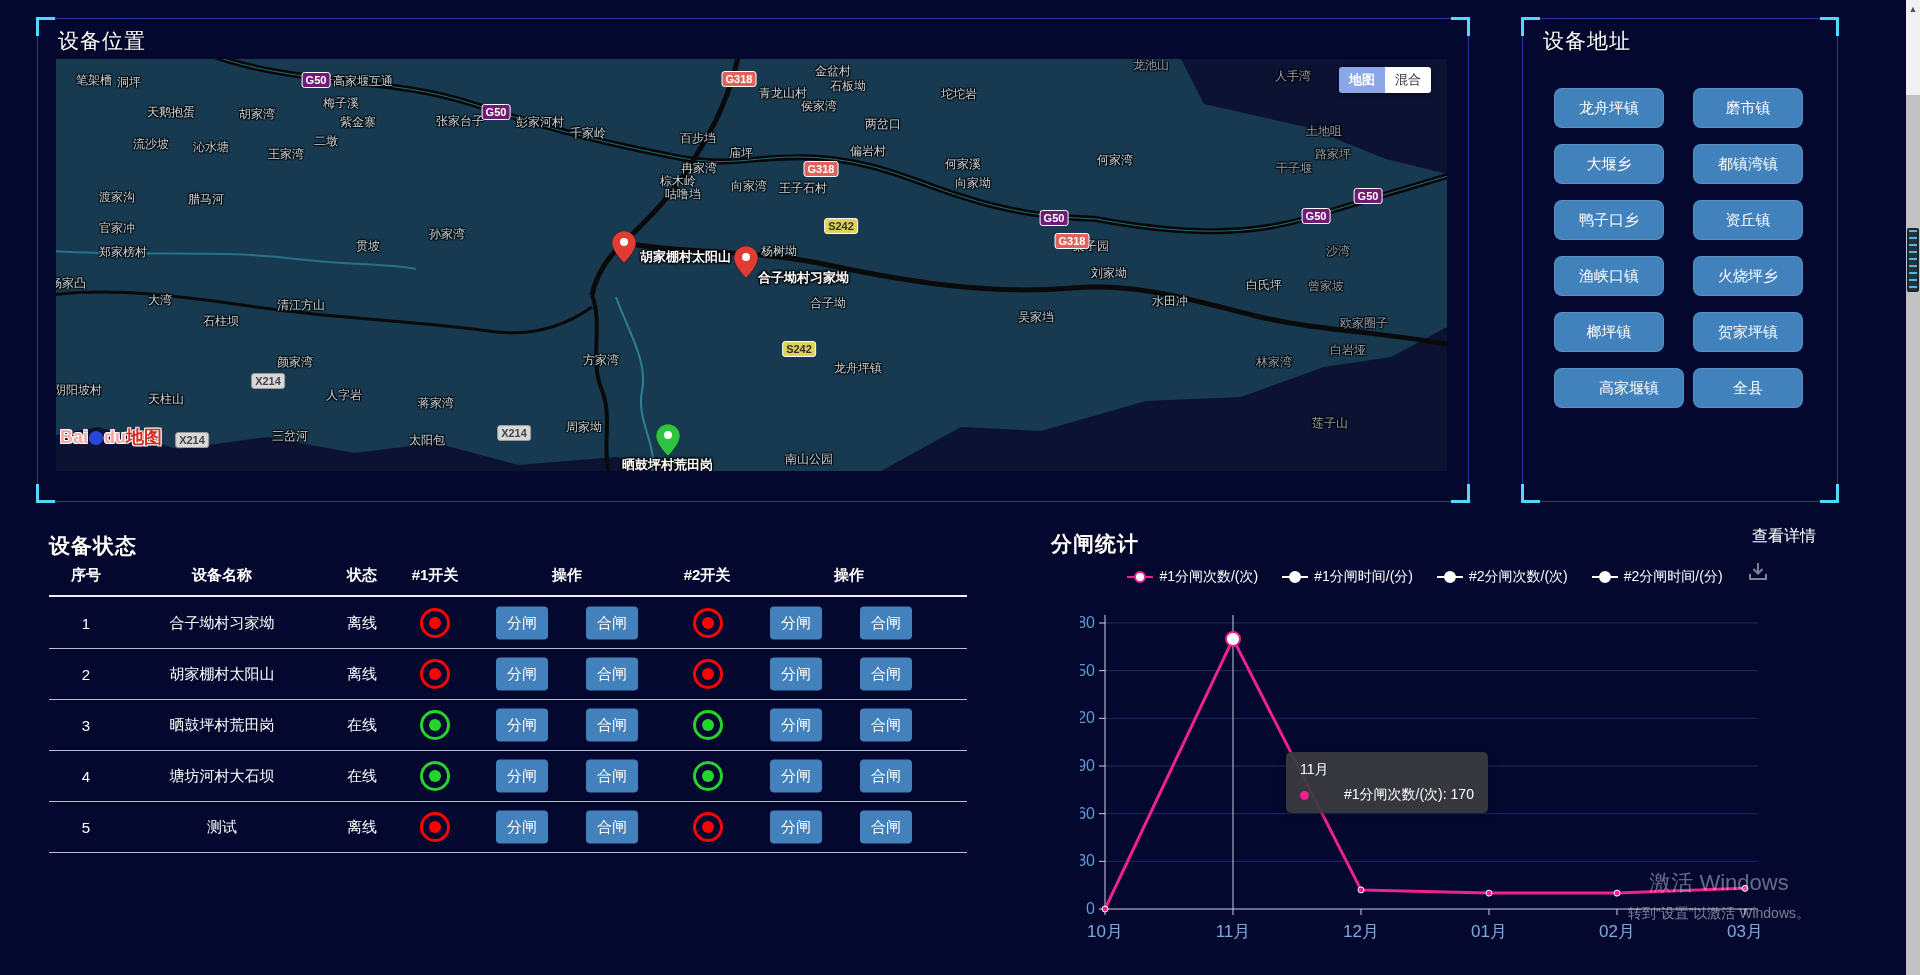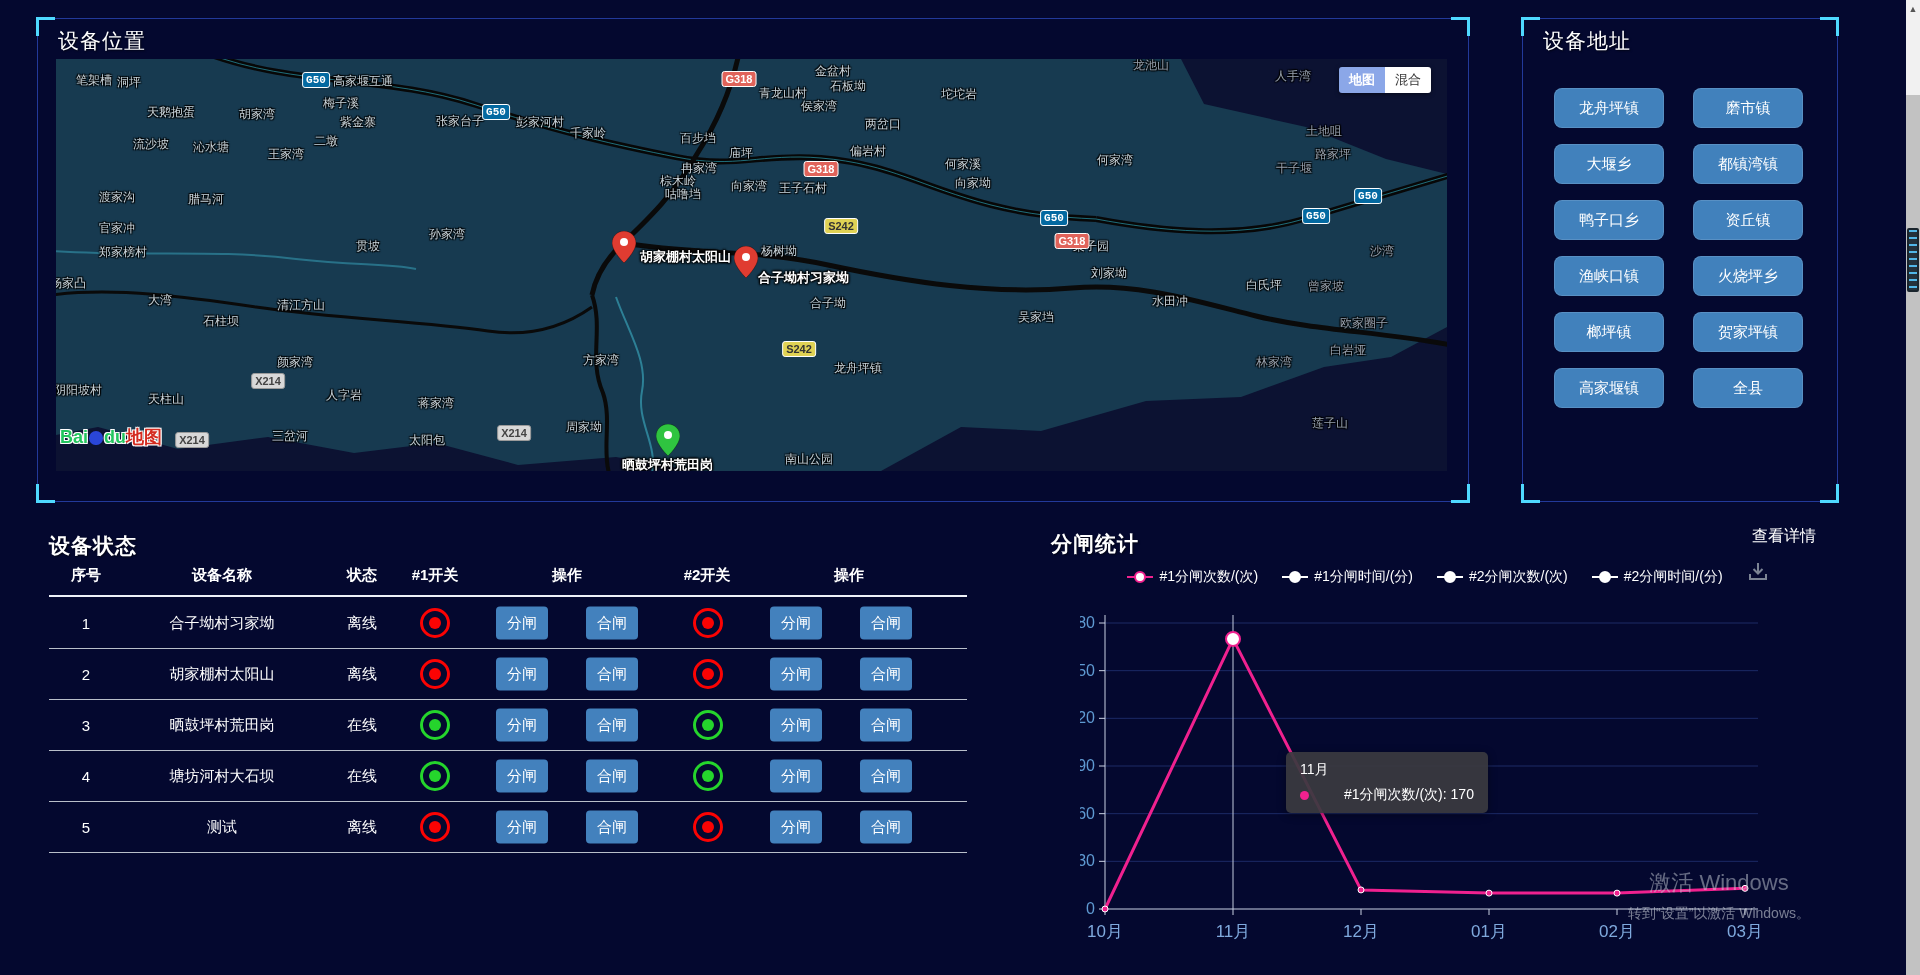--- a/index.html
+++ b/index.html
@@ -17,35 +17,35 @@
   .section-title{position:absolute;font-size:21px;font-weight:bold;letter-spacing:1px;
         text-shadow:1px 1px 2px rgba(0,0,0,.65);}
   
   .map{position:absolute;left:18px;top:40px;width:1391px;height:412px;background:#0c1232;overflow:hidden;}
   .map svg.base{position:absolute;left:0;top:0;}
   .map-label{position:absolute;transform:translate(-50%,-50%);font-size:12px;color:#c9d4da;white-space:nowrap;
         text-shadow:1px 1px 1px #000,-1px -1px 1px #000,1px -1px 1px #000,-1px 1px 1px #000;}
   .map-label.dim{color:#97a0ac;}
   .shield{position:absolute;transform:translate(-50%,-50%);font-size:11px;font-weight:bold;line-height:14px;
         padding:0 3px;border-radius:3px;border:1px solid #fff;white-space:nowrap;}
-  .shield.g{background:#0369a1;color:#fff;font-family:Liberation Mono, monospace;}
+  .shield.g{background:#701a75;color:#fff;}
   .shield.r{background:#e0635a;color:#fff;}
   .shield.y{background:#e0d254;color:#333;}
   .shield.w{background:#d8d8d8;color:#444;border-color:#9a9a9a;}
   .map-marker{position:absolute;width:24px;height:32px;}
   .marker-label{position:absolute;font-size:13px;font-weight:bold;color:#fff;white-space:nowrap;
         text-shadow:1px 1px 2px #000,-1px -1px 2px #000,1px -1px 2px #000,-1px 1px 2px #000;}
   .map-toggle{position:absolute;top:8px;right:16px;display:flex;border-radius:3px;overflow:hidden;
         box-shadow:0 1px 4px rgba(0,0,0,.5);font-size:13px;}
   .map-toggle .opt{padding:4px 10px;cursor:pointer;}
   .map-toggle .opt.active{background:#8ba7e8;color:#fff;font-weight:bold;}
   .map-toggle .opt.plain{background:#ffffff;color:#333;}
   .baidu-logo{position:absolute;left:4px;bottom:22px;font-size:18px;font-weight:bold;
         text-shadow:1px 1px 0 #fff,-1px -1px 0 #fff,1px -1px 0 #fff,-1px 1px 0 #fff;}
-  .baidu-logo .b{color:#22c55e;} .baidu-logo .m{color:#d42b20;}
+  .baidu-logo .b{color:#fca5a5;} .baidu-logo .m{color:#d42b20;}
   .baidu-logo .paw{display:inline-block;width:14px;height:14px;border-radius:50% 50% 46% 46%;
         background:#2a46d8;vertical-align:middle;margin:0 1px;position:relative;}
   .map-attrib{position:absolute;left:0;bottom:3px;background:rgba(255,255,255,.78);color:#333;
         font-size:12px;padding:1px 5px;white-space:nowrap;}
   
   .addr-btn{position:absolute;width:110px;height:40px;background:#4181bc;border-radius:8px;color:#fff;
         font-size:15px;display:flex;align-items:center;justify-content:center;cursor:pointer;
         box-shadow:inset 0 0 0 1px rgba(255,255,255,.12);}
   
   .t-head{position:absolute;left:49px;top:566px;width:918px;height:28px;}
@@ -167,21 +167,21 @@
           <div class="map-label" style="left: 1114px; top: 242px;">水田冲</div>
           <div class="map-label" style="left: 980px; top: 258px;">吴家垱</div>
           <div class="map-label" style="left: 1059px; top: 101px;">何家湾</div>
           <div class="map-label" style="left: 528px; top: 368px;">周家坳</div>
           <div class="map-label" style="left: 753px; top: 400px;">南山公园</div>
           <div class="map-label dim" style="left: 1095px; top: 6px;">龙池山</div>
           <div class="map-label dim" style="left: 1237px; top: 17px;">人手湾</div>
           <div class="map-label dim" style="left: 1268px; top: 72px;">土地咀</div>
           <div class="map-label dim" style="left: 1277px; top: 95px;">路家坪</div>
           <div class="map-label dim" style="left: 1238px; top: 109px;">干子堰</div>
-          <div class="map-label dim" style="left: 1282px; top: 192px; margin-left: 44px;">沙湾</div>
+          <div class="map-label dim" style="left: 1282px; top: 192px;">沙湾</div>
           <div class="map-label dim" style="left: 1270px; top: 227px;">曾家坡</div>
           <div class="map-label dim" style="left: 1308px; top: 264px;">欧家圈子</div>
           <div class="map-label dim" style="left: 1218px; top: 303px;">林家湾</div>
           <div class="map-label dim" style="left: 1292px; top: 291px;">白岩垭</div>
           <div class="map-label dim" style="left: 1274px; top: 364px;">莲子山</div>
           <div class="shield g" style="left: 260px; top: 21px;">G50</div>
           <div class="shield g" style="left: 440px; top: 53px;">G50</div>
           <div class="shield g" style="left: 998px; top: 159px;">G50</div>
           <div class="shield g" style="left: 1260px; top: 157px;">G50</div>
           <div class="shield g" style="left: 1312px; top: 137px;">G50</div>
@@ -231,21 +231,21 @@
         <div class="addr-btn" style="left: 31px; top: 69px;">龙舟坪镇</div>
         <div class="addr-btn" style="left: 170px; top: 69px;">磨市镇</div>
         <div class="addr-btn" style="left: 31px; top: 125px;">大堰乡</div>
         <div class="addr-btn" style="left: 170px; top: 125px;">都镇湾镇</div>
         <div class="addr-btn" style="left: 31px; top: 181px;">鸭子口乡</div>
         <div class="addr-btn" style="left: 170px; top: 181px;">资丘镇</div>
         <div class="addr-btn" style="left: 31px; top: 237px;">渔峡口镇</div>
         <div class="addr-btn" style="left: 170px; top: 237px;">火烧坪乡</div>
         <div class="addr-btn" style="left: 31px; top: 293px;">榔坪镇</div>
         <div class="addr-btn" style="left: 170px; top: 293px;">贺家坪镇</div>
-        <div class="addr-btn" style="left: 31px; top: 349px;">高家堰镇</div>
+        <div class="addr-btn" style="left: 31px; top: 349px; padding-left: 20px;">高家堰镇</div>
         <div class="addr-btn" style="left: 170px; top: 349px;">全县</div>
       </div>
   </div>
 
   <div class="section-title" style="left:49px;top:532px;">设备状态</div>
   <div class="t-head" id="t-head">
       <div class="h" style="left: 37px;">序号</div>
       <div class="h" style="left: 173px;">设备名称</div>
       <div class="h" style="left: 313px;">状态</div>
       <div class="h" style="left: 386px;">#1开关</div>

